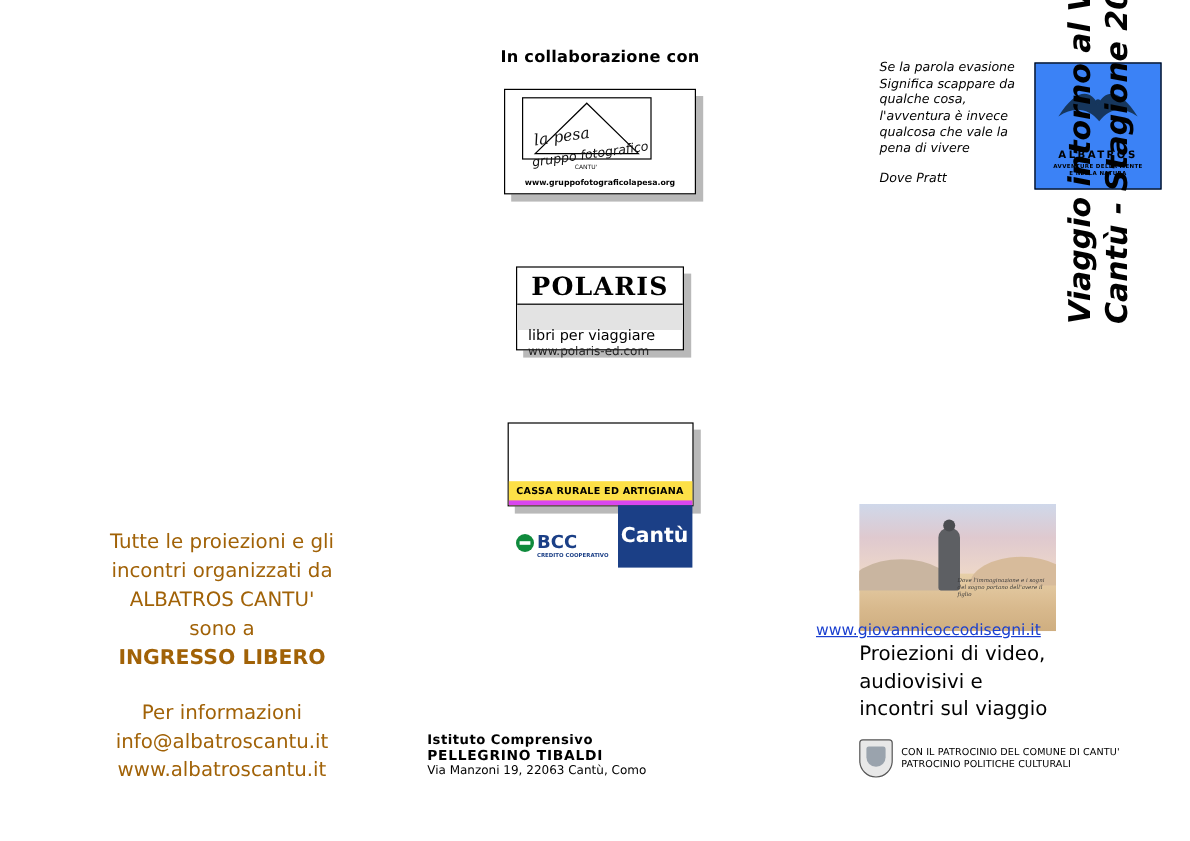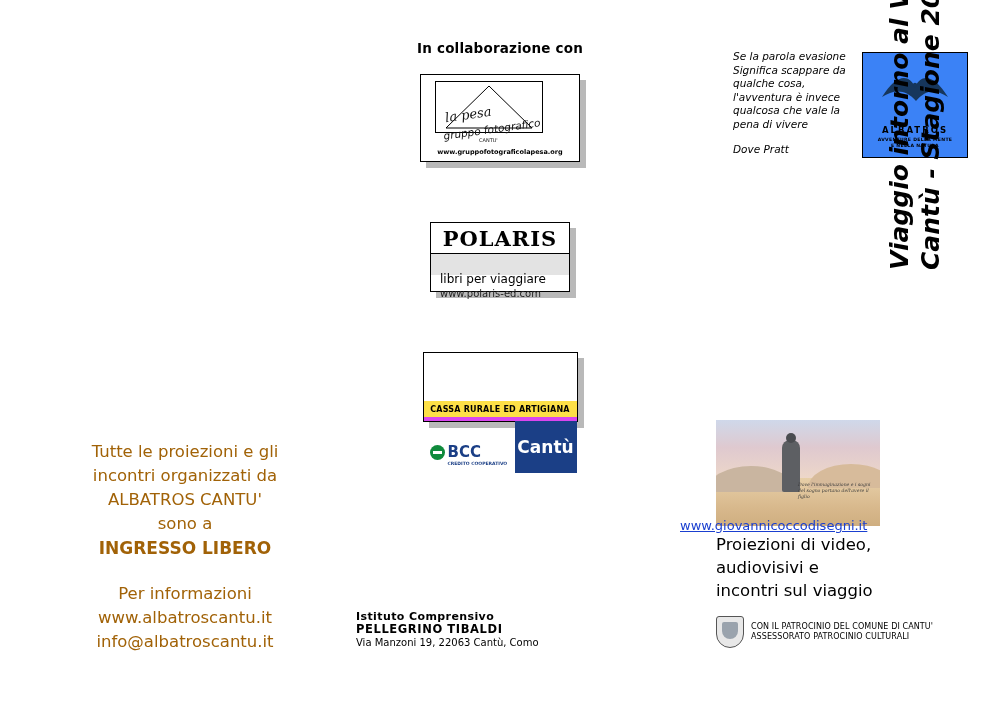--- a/index.html
+++ b/index.html
@@ -366,22 +366,22 @@
 <body>
 
 <div id="left-panel">
   <div class="line">Tutte le proiezioni e gli</div>
   <div class="line">incontri organizzati da</div>
   <div class="line">ALBATROS CANTU'</div>
   <div class="line">sono a</div>
   <div class="line bold">INGRESSO LIBERO</div>
   <div class="gap"></div>
   <div class="line">Per informazioni</div>
+  <div class="line">info@albatroscantu.it</div>
   <div class="line">www.albatroscantu.it</div>
-  <div class="line">info@albatroscantu.it</div>
 </div>
 
 <div id="center-panel">
   <div id="collab-title">In collaborazione con</div>
 
   <div class="logo-shadow-wrap" id="logo-pesa-wrap">
     <div class="shadow"></div>
     <div class="logo-card" id="logo-pesa">
       <div class="pesa-inner">
         <svg width="106" height="50" viewBox="0 0 106 50">
@@ -469,15 +469,15 @@
 <div id="proiezioni">
   <div>Proiezioni di video,</div>
   <div>audiovisivi e</div>
   <div>incontri sul viaggio</div>
 </div>
 
 <div id="patronage">
   <div class="crest"></div>
   <div class="ptext">
     <div>CON IL PATROCINIO DEL COMUNE DI CANTU'</div>
-    <div>ASSESSORATO PATROCINIO CULTURALI</div>
+    <div>PATROCINIO POLITICHE CULTURALI</div>
   </div>
 </div>
 
 </body></html>

